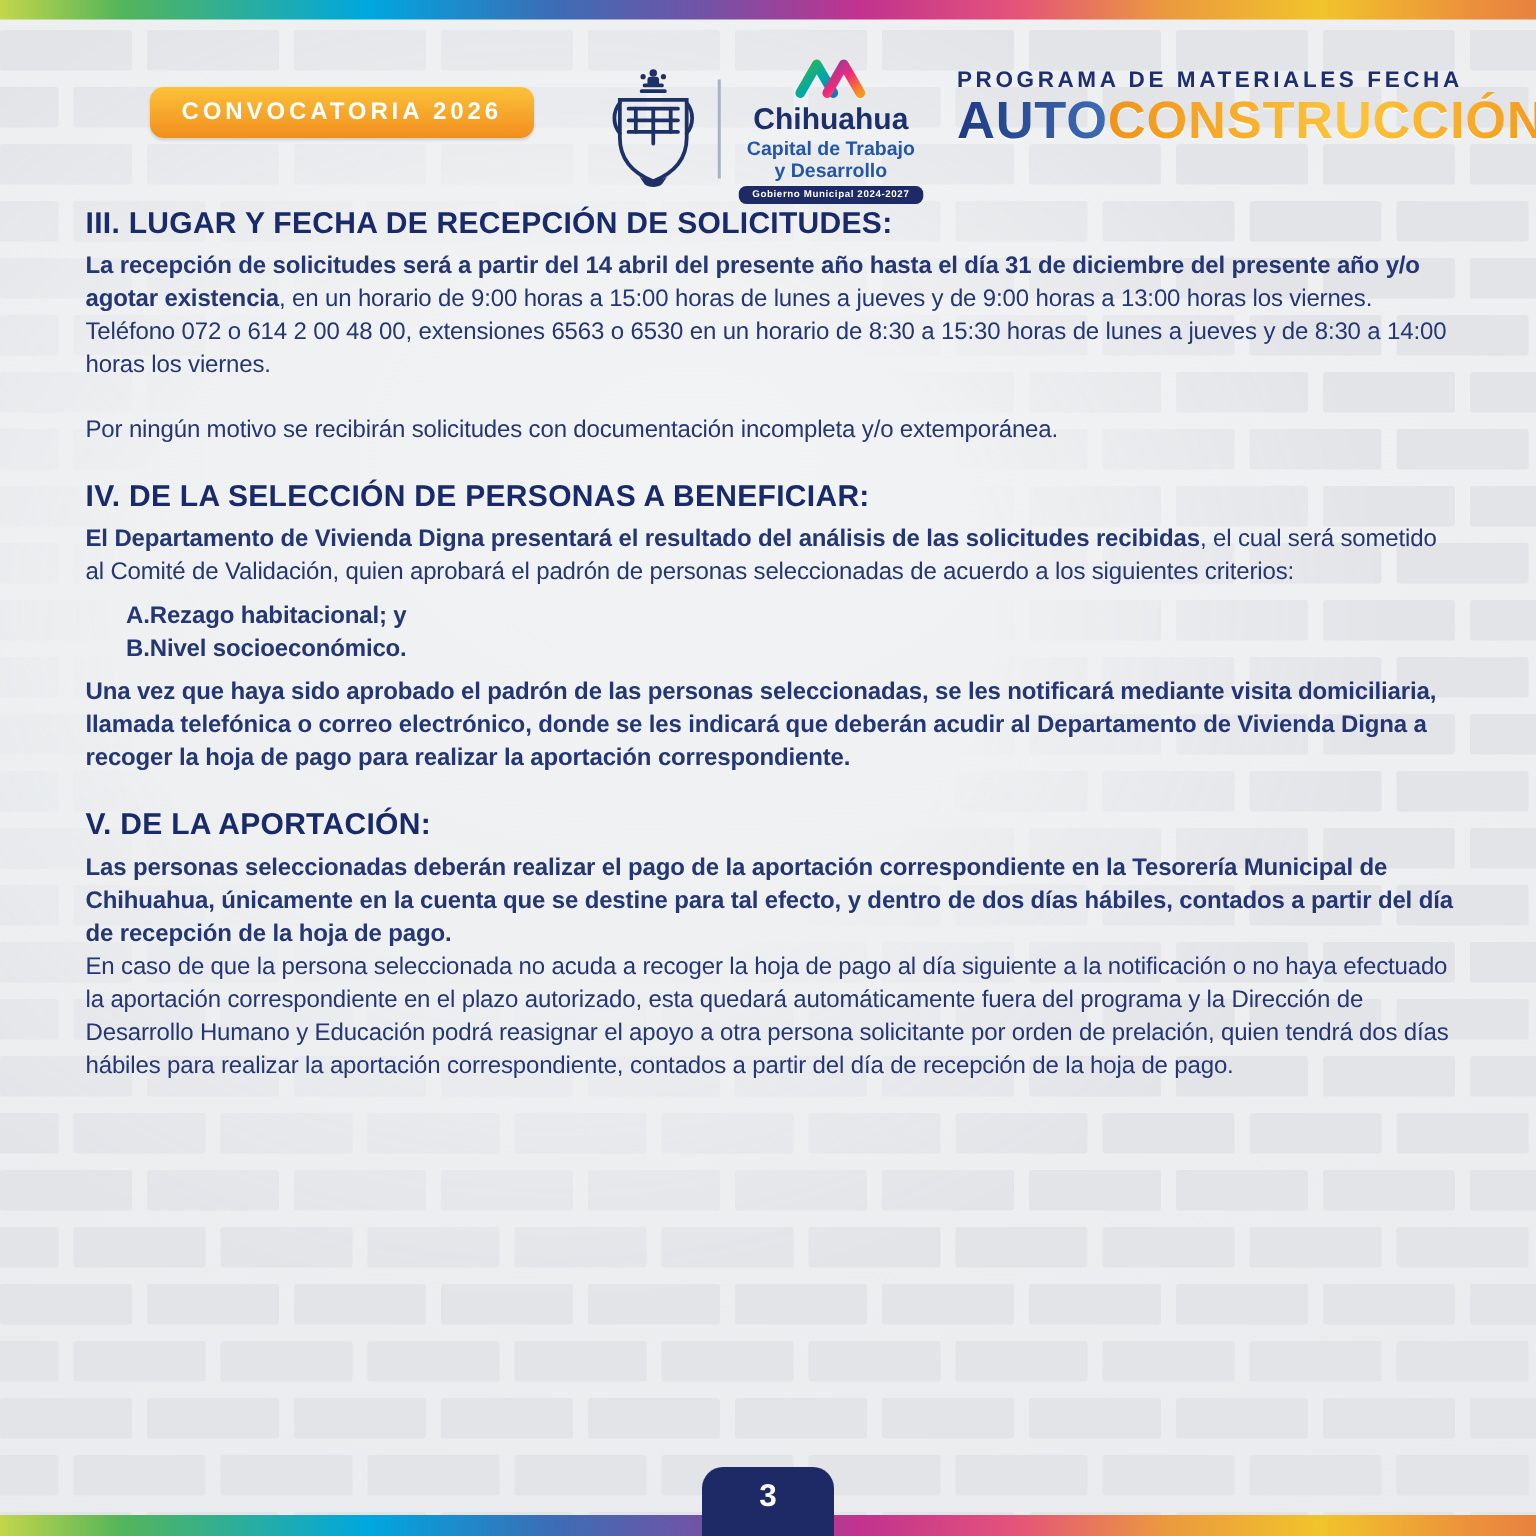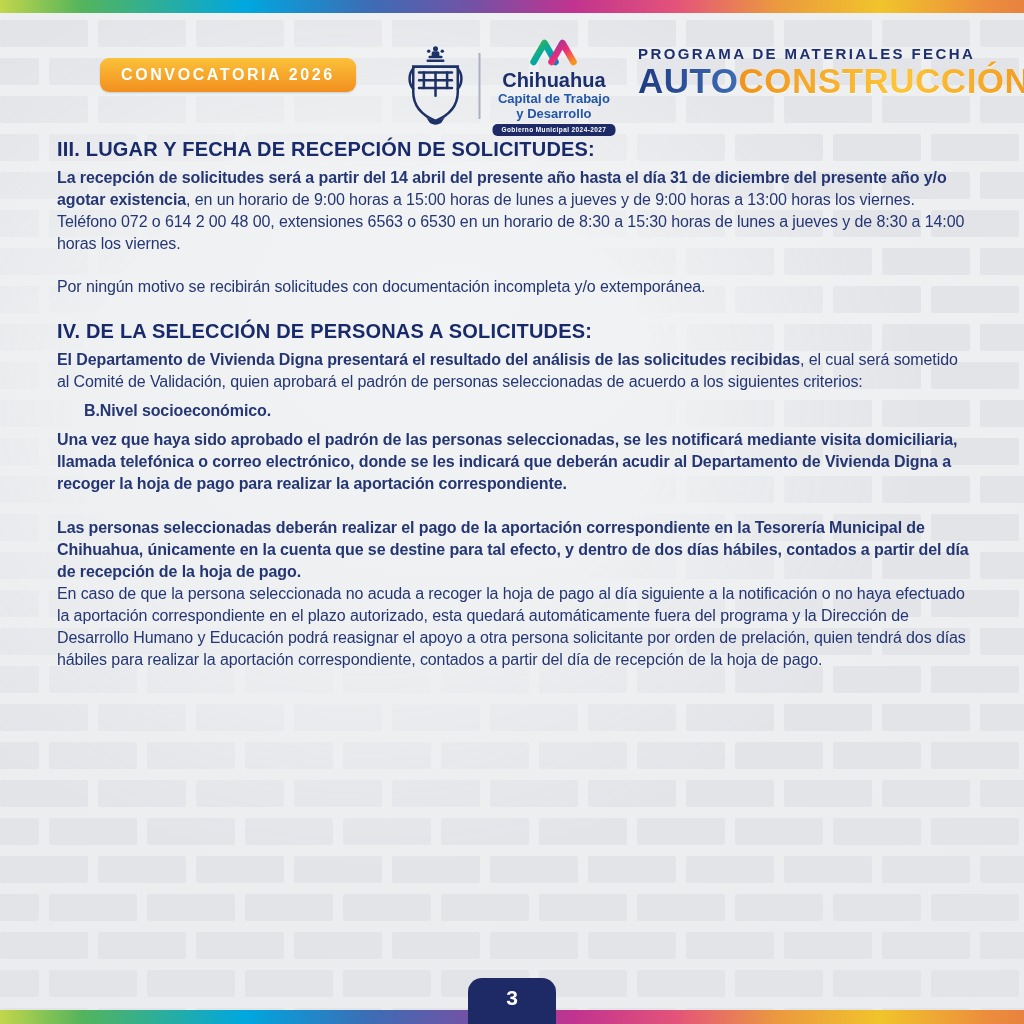--- a/index.html
+++ b/index.html
@@ -412,29 +412,31 @@
 
 <div class="content">
 
   <section>
     <h2>III. LUGAR Y FECHA DE RECEPCIÓN DE SOLICITUDES:</h2>
     <p><span class="b">La recepción de solicitudes será a partir del 14 abril del presente año hasta el día 31 de diciembre del presente año y/o agotar existencia</span><span>, en un horario de 9:00 horas a 15:00 horas de lunes a jueves y de 9:00 horas a 13:00 horas los viernes. Teléfono 072 o 614 2 00 48 00, extensiones 6563 o 6530 en un horario de 8:30 a 15:30 horas de lunes a jueves y de 8:30 a 14:00 horas los viernes.</span></p>
     <p class="gap"><span>Por ningún motivo se recibirán solicitudes con documentación incompleta y/o extemporánea.</span></p>
   </section>
 
   <section>
-    <h2>IV. DE LA SELECCIÓN DE PERSONAS A SOLICITUDES:</h2>
+    <h2>IV. DE LA SELECCIÓN DE PERSONAS A BENEFICIAR:</h2>
     <p><span class="b">El Departamento de Vivienda Digna presentará el resultado del análisis de las solicitudes recibidas</span><span>, el cual será sometido al Comité de Validación, quien aprobará el padrón de personas seleccionadas de acuerdo a los siguientes criterios:</span></p>
     <div class="list">
+      <p>A.Rezago habitacional; y</p>
       <p>B.Nivel socioeconómico.</p>
     </div>
     <p><span class="b">Una vez que haya sido aprobado el padrón de las personas seleccionadas, se les notificará mediante visita domiciliaria, llamada telefónica o correo electrónico, donde se les indicará que deberán acudir al Departamento de Vivienda Digna a recoger la hoja de pago para realizar la aportación correspondiente.</span></p>
   </section>
 
   <section>
+    <h2>V. DE LA APORTACIÓN:</h2>
     <p><span class="b">Las personas seleccionadas deberán realizar el pago de la aportación correspondiente en la Tesorería Municipal de Chihuahua, únicamente en la cuenta que se destine para tal efecto, y dentro de dos días hábiles, contados a partir del día de recepción de la hoja de pago.</span></p>
     <p><span>En caso de que la persona seleccionada no acuda a recoger la hoja de pago al día siguiente a la notificación o no haya efectuado la aportación correspondiente en el plazo autorizado, esta quedará automáticamente fuera del programa y la Dirección de Desarrollo Humano y Educación podrá reasignar el apoyo a otra persona solicitante por orden de prelación, quien tendrá dos días hábiles para realizar la aportación correspondiente, contados a partir del día de recepción de la hoja de pago.</span></p>
   </section>
 
 </div>
 
 <div class="pagebox">
   <span>3</span>
 </div>
 

